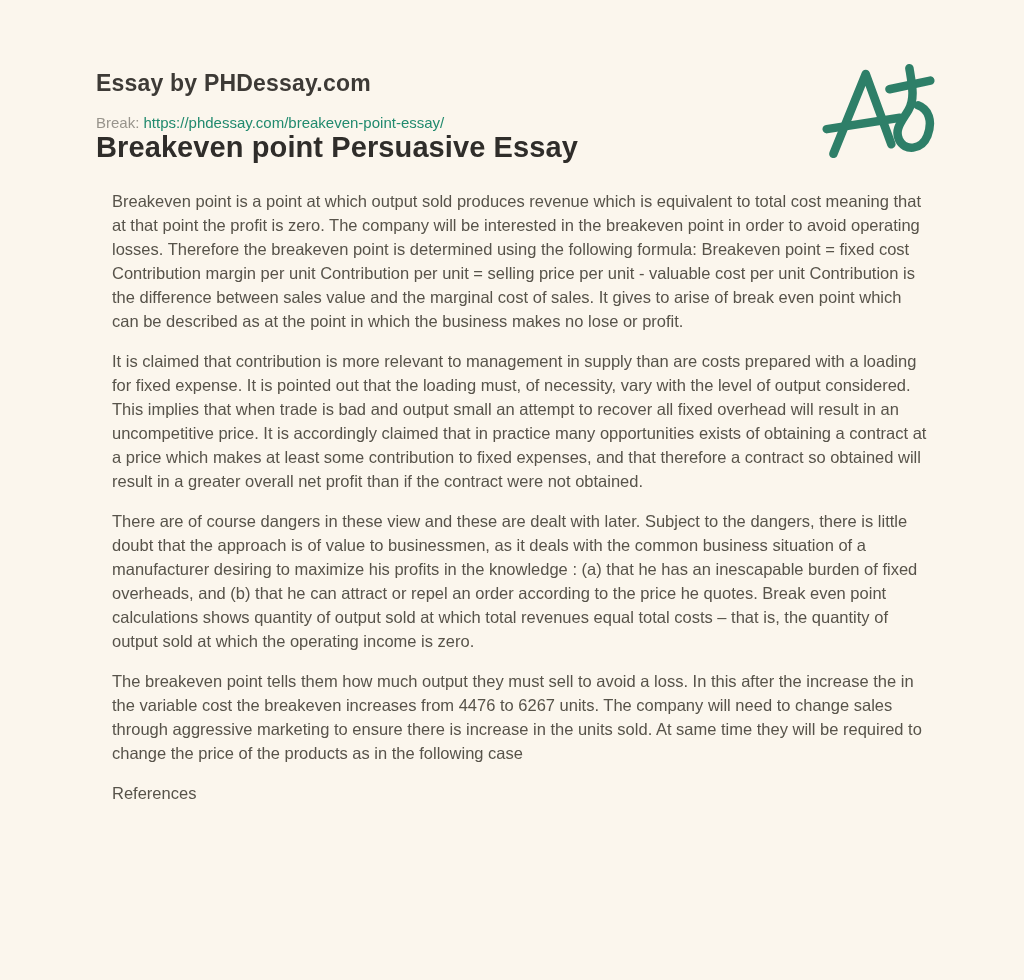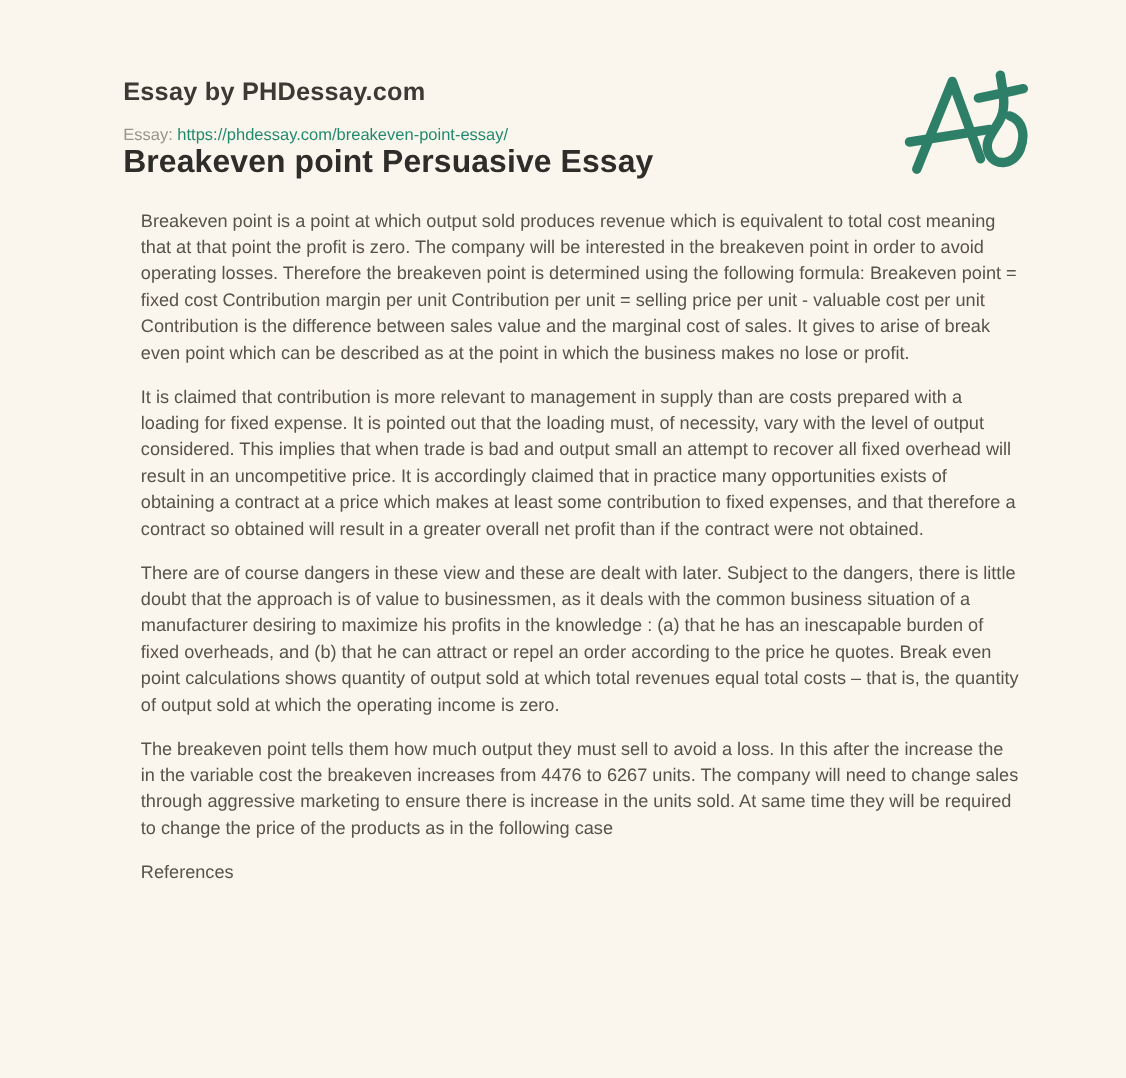--- a/index.html
+++ b/index.html
@@ -6,21 +6,20 @@
   html, body {
     width: 1024px;
     font-family: "Liberation Sans", sans-serif;
   }
   .page {
     position: relative;
     width: 1024px;
     height: 980px;
     background: #fbf6ed;
     overflow: hidden;
-    padding-left: 16px;
   }
   .container {
     padding: 70px 96px 0 96px;
   }
   .site-title {
     font-size: 23px;
     font-weight: 700;
     color: #3d3a36;
     letter-spacing: 0.2px;
   }
@@ -69,21 +68,21 @@
       <path d="M 71 28 L 114 19"></path>
       <path d="M 92 6 C 95 24 98 38 91 50 C 84 62 76 70 81 81 C 87 94 105 92 111 77 C 117 61 112 49 101 45"></path>
     </g>
   </svg>
 
   <div class="container">
 
     <div class="site-title">Essay by PHDessay.com</div>
 
     <div class="source-line">
-      <span>Essay:</span>
+      <span>Break:</span>
       <a href="#">https://phdessay.com/breakeven-point-essay/</a>
     </div>
 
     <h1 class="essay-title">Breakeven point Persuasive Essay</h1>
 
     <div class="essay-body">
       <p>Breakeven point is a point at which output sold produces revenue which is equivalent to total cost meaning that at that point the profit is zero. The company will be interested in the breakeven point in order to avoid operating losses. Therefore the breakeven point is determined using the following formula: Breakeven point = fixed cost Contribution margin per unit Contribution per unit = selling price per unit - valuable cost per unit Contribution is the difference between sales value and the marginal cost of sales. It gives to arise of break even point which can be described as at the point in which the business makes no lose or profit.</p>
       <p>It is claimed that contribution is more relevant to management in supply than are costs prepared with a loading for fixed expense. It is pointed out that the loading must, of necessity, vary with the level of output considered. This implies that when trade is bad and output small an attempt to recover all fixed overhead will result in an uncompetitive price. It is accordingly claimed that in practice many opportunities exists of obtaining a contract at a price which makes at least some contribution to fixed expenses, and that therefore a contract so obtained will result in a greater overall net profit than if the contract were not obtained.</p>
       <p>There are of course dangers in these view and these are dealt with later. Subject to the dangers, there is little doubt that the approach is of value to businessmen, as it deals with the common business situation of a manufacturer desiring to maximize his profits in the knowledge : (a) that he has an inescapable burden of fixed overheads, and (b) that he can attract or repel an order according to the price he quotes. Break even point calculations shows quantity of output sold at which total revenues equal total costs – that is, the quantity of output sold at which the operating income is zero.</p>
       <p>The breakeven point tells them how much output they must sell to avoid a loss. In this after the increase the in the variable cost the breakeven increases from 4476 to 6267 units. The company will need to change sales through aggressive marketing to ensure there is increase in the units sold. At same time they will be required to change the price of the products as in the following case</p>

